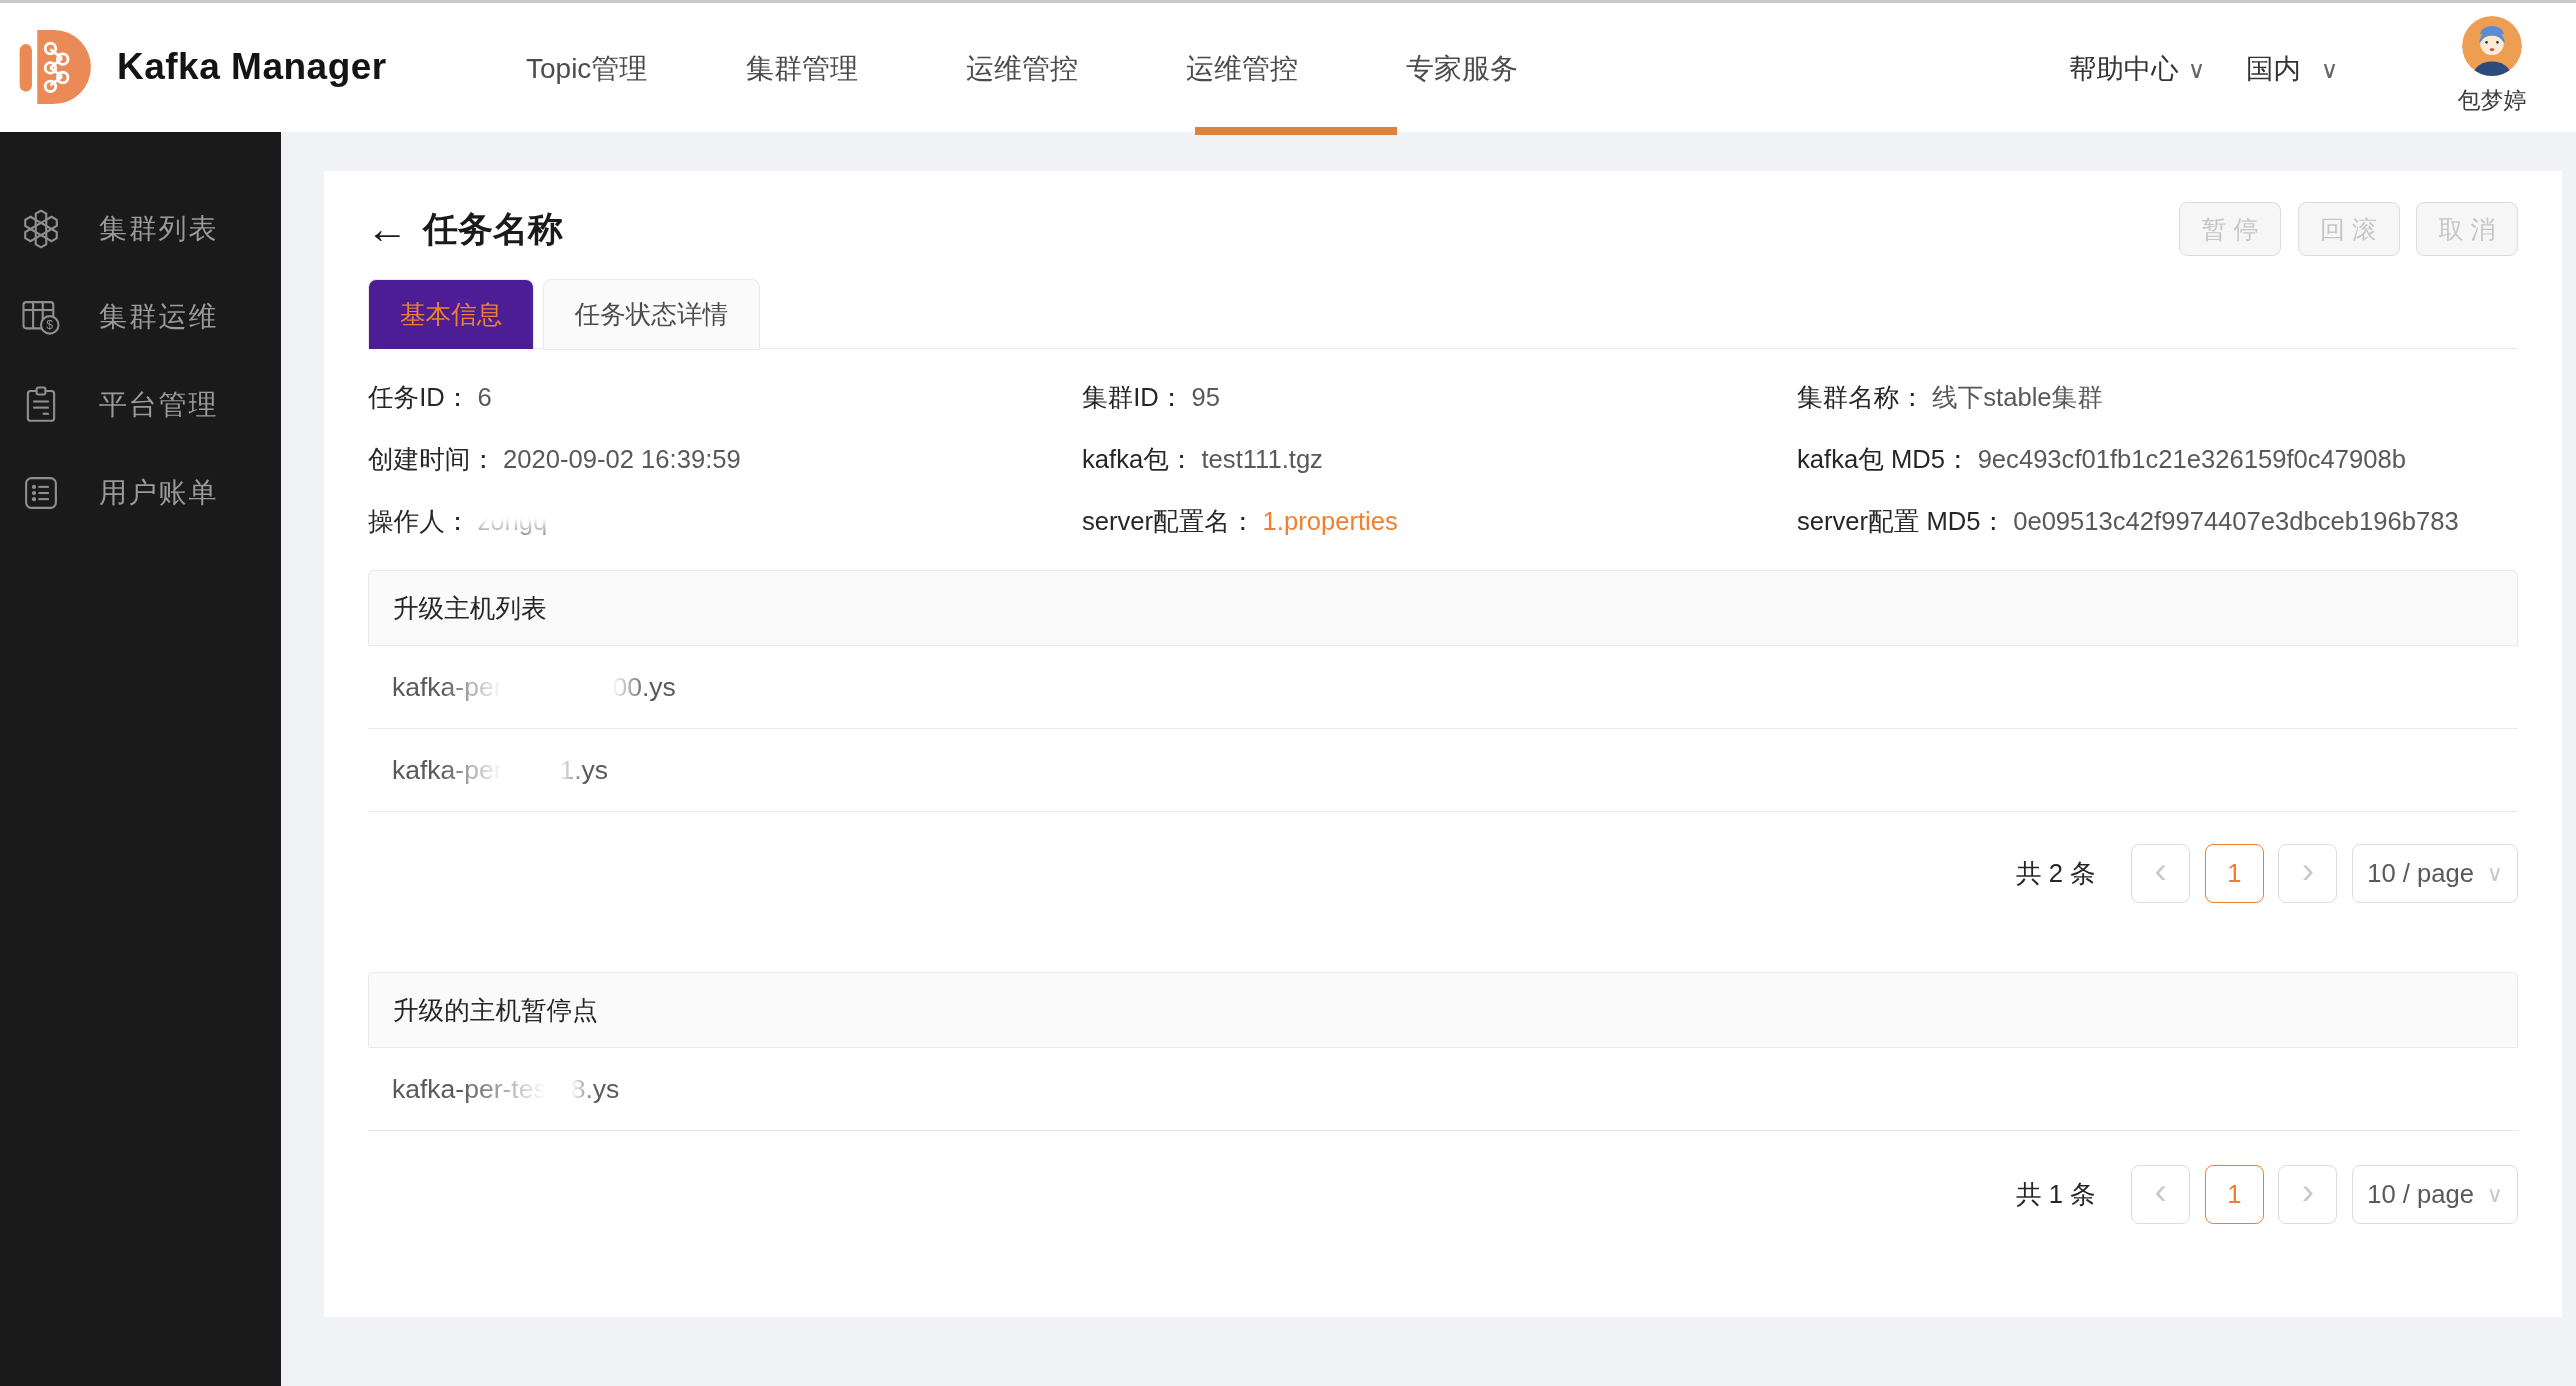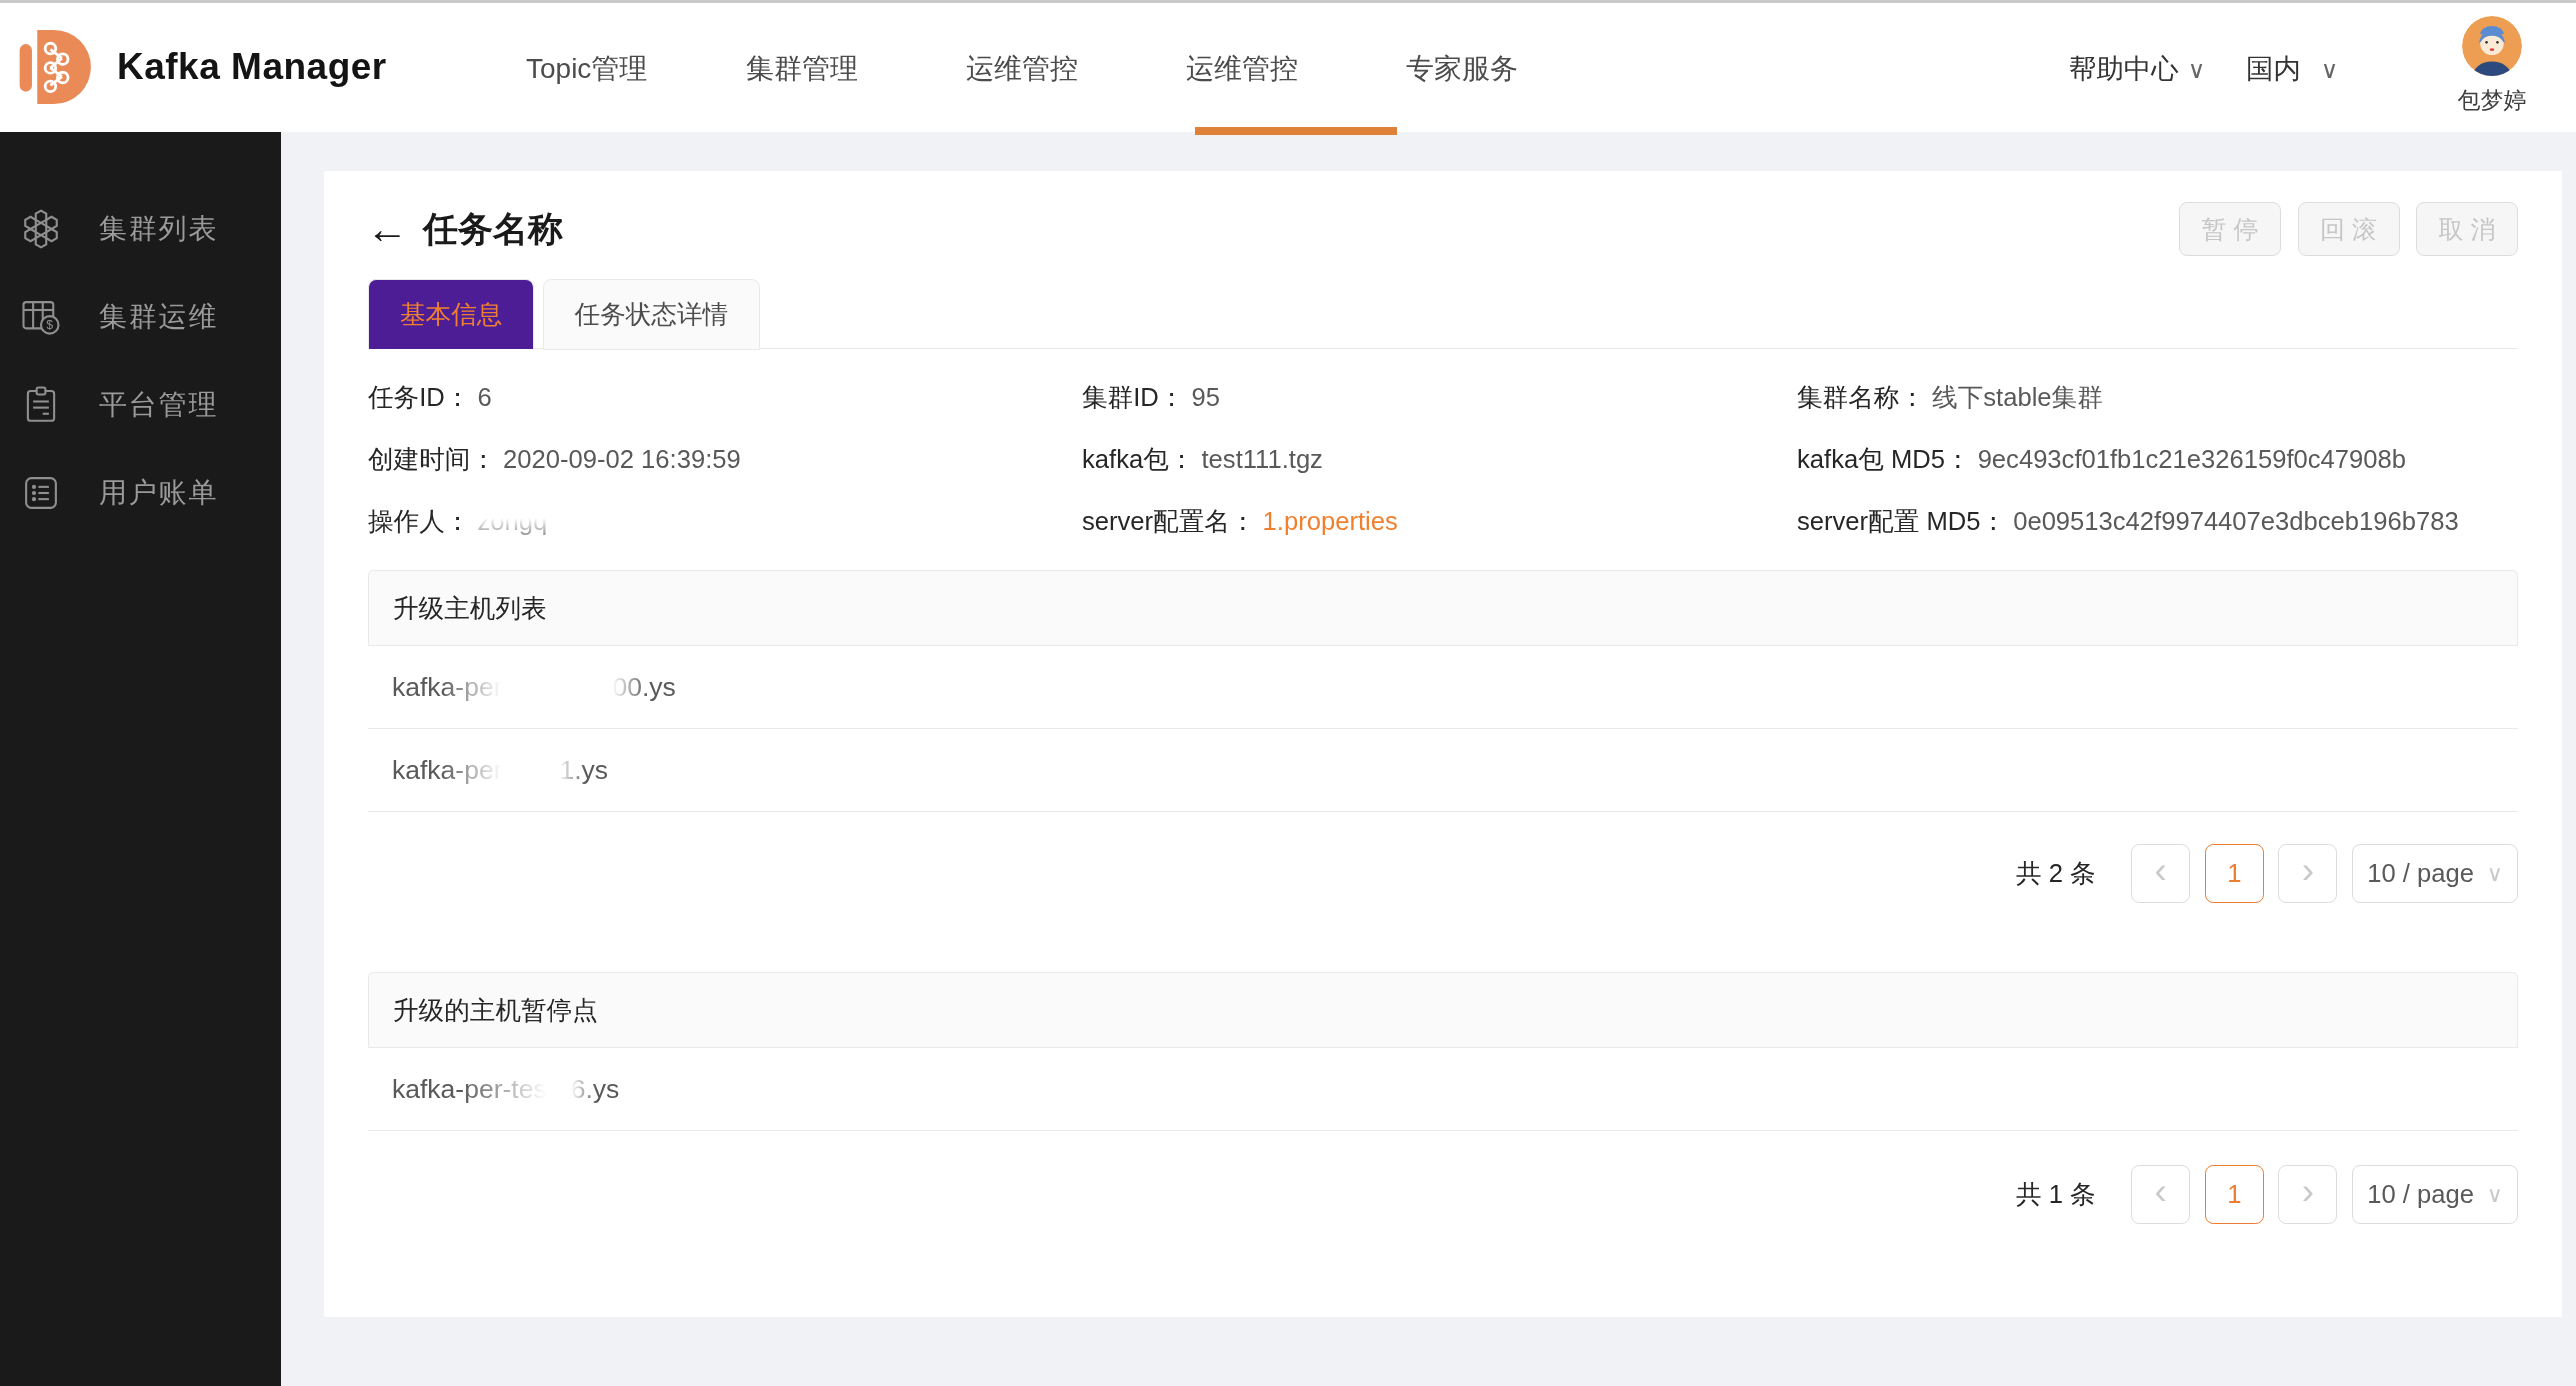--- a/index.html
+++ b/index.html
@@ -303,21 +303,21 @@
       <span class="caret">∨</span>
     </div>
   </div>
 
   <div class="section" style="top:801px">
     <div class="sec-header">
       <span>升级的主机暂停点</span>
     </div>
     <div class="sec-row">
       <span class="hostname">
-        <span class="part fade-tail">kafka-per-tes</span><span class="gap-sm"></span><span class="part fade-head">6.ys</span>
+        <span class="part fade-tail">kafka-per-tes</span><span class="gap-sm"></span><span class="part fade-head">8.ys</span>
       </span>
     </div>
   </div>
 
   <div class="pagination" style="top:994px">
     <span class="pg-total">共 1 条</span>
     <div class="pg-btn">
         <span class="pg-arrow">‹</span>
       </div>
     <div class="pg-btn pg-current">1</div>

